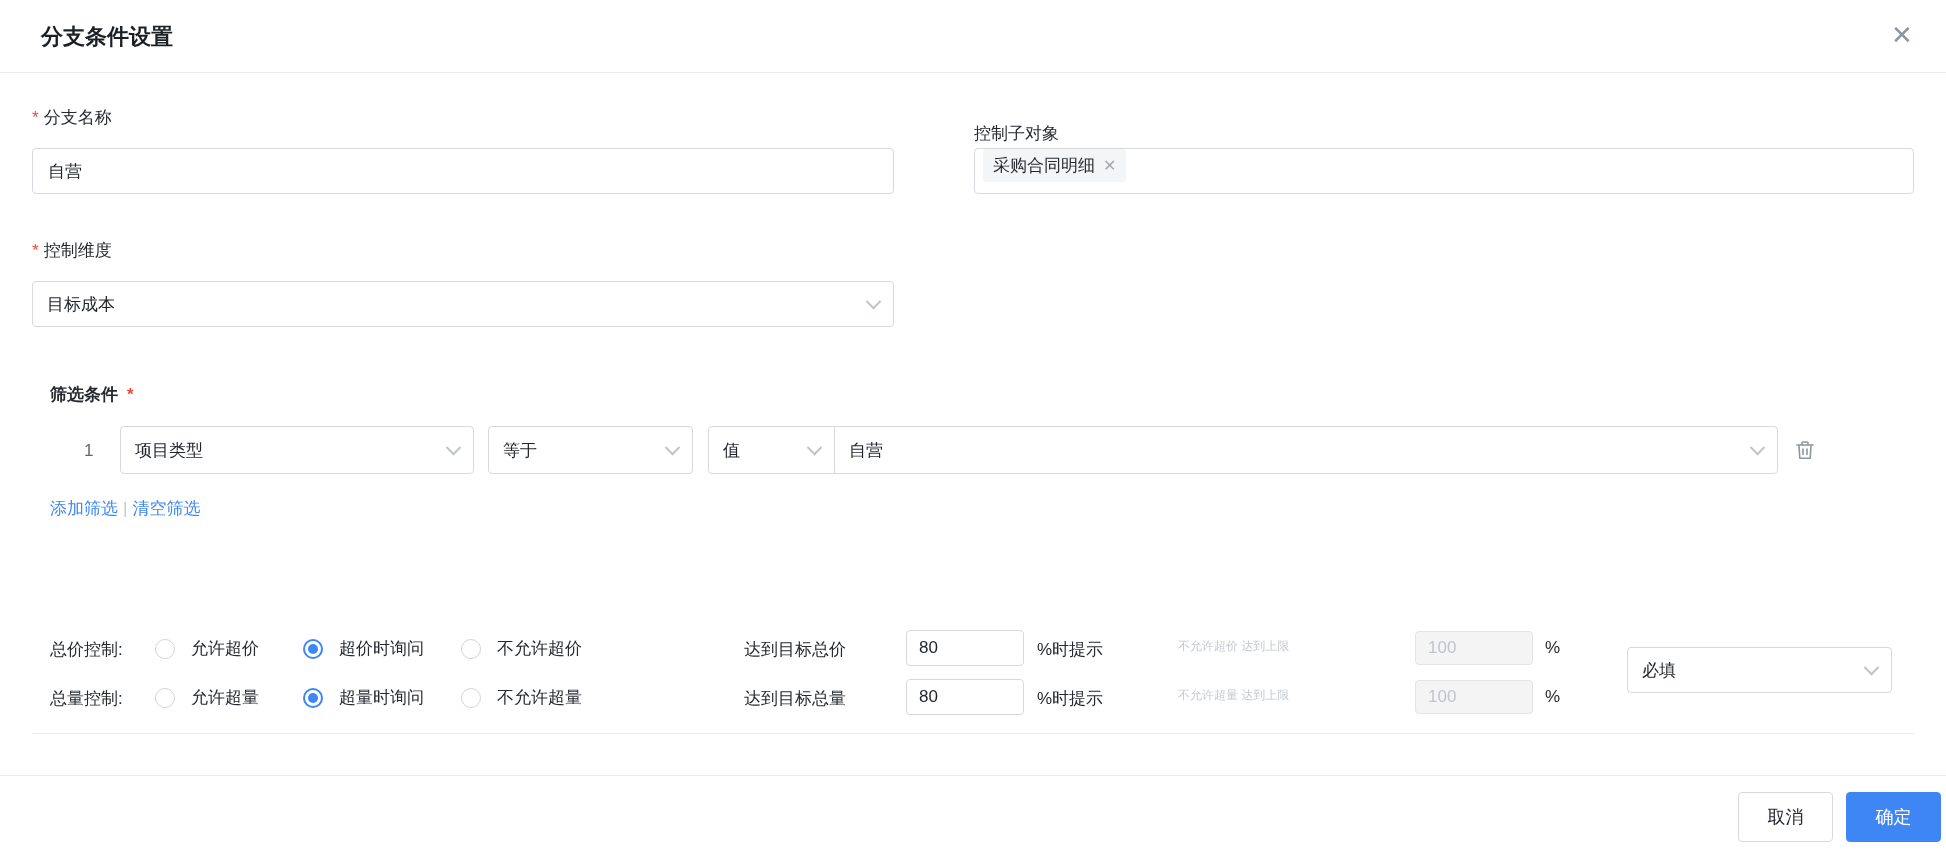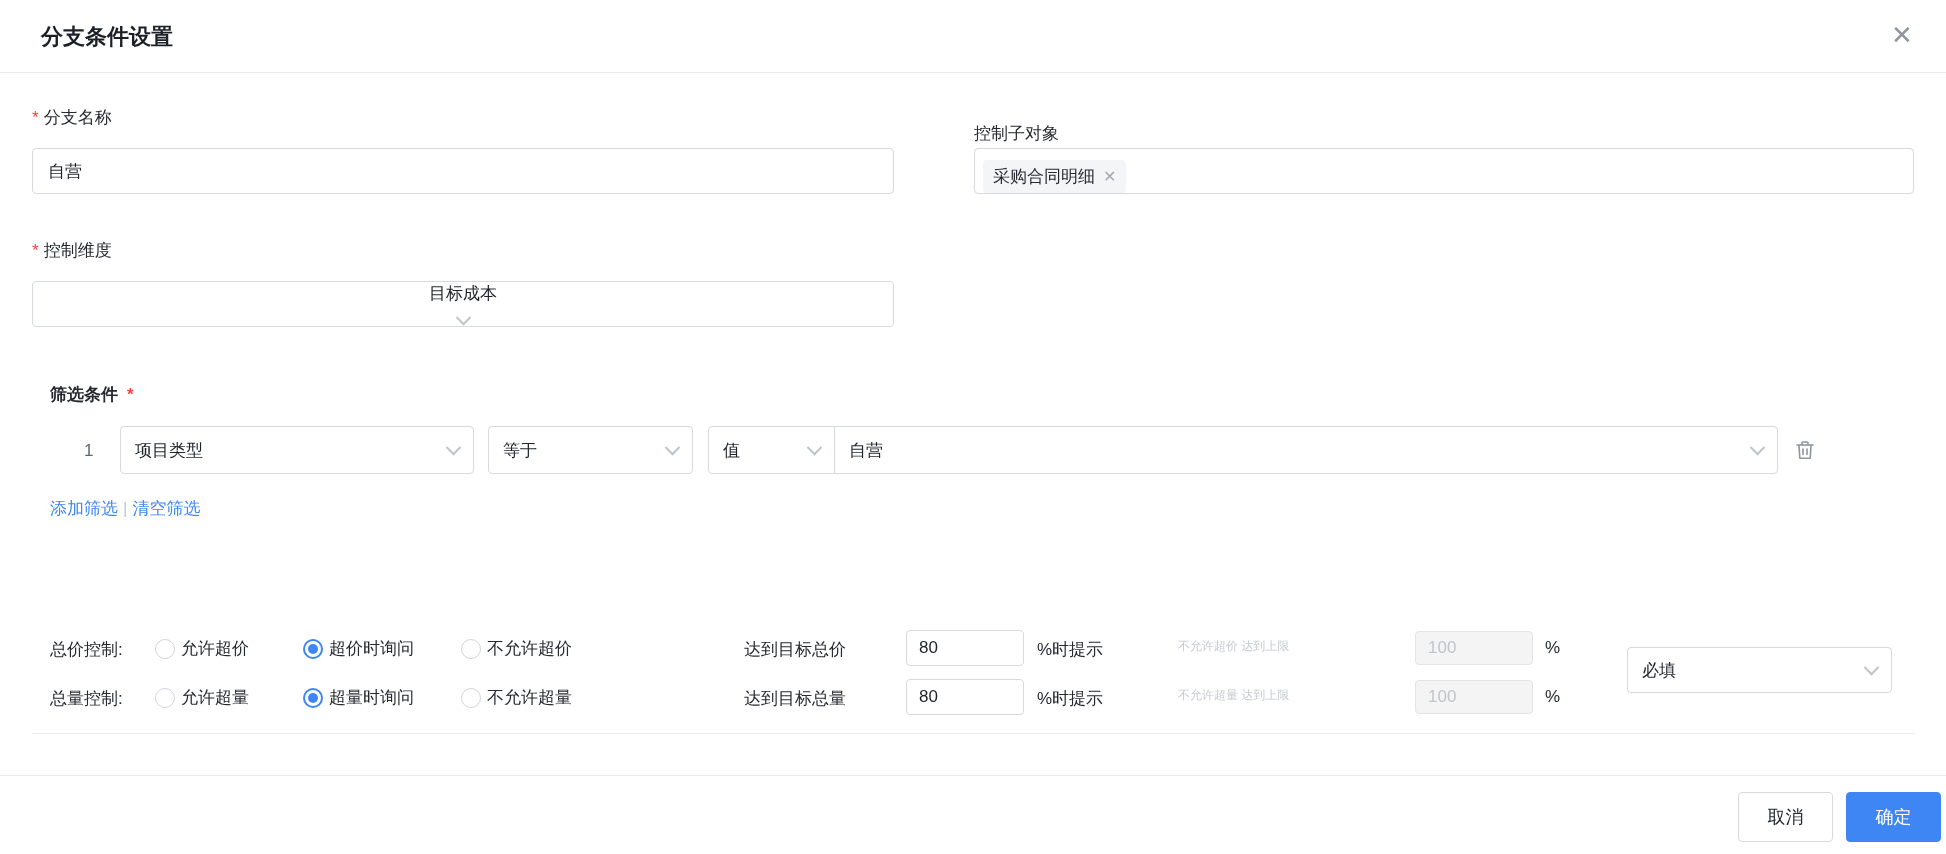--- a/index.html
+++ b/index.html
@@ -27,21 +27,21 @@
   .box { background:#fff; border:1px solid #d6d9dd; border-radius:4px; }
   .text-input { width:100%; height:100%; border:1px solid #d6d9dd; border-radius:4px; padding:0 15px;
     font-family:"Liberation Sans", sans-serif; font-size:17px; color:#1f2329; outline:none; }
   .sel { display:flex; align-items:center; justify-content:space-between; padding:0 14px; background:#fff;
     border:1px solid #d6d9dd; border-radius:4px; cursor:pointer; }
   .sel .sel-text { font-size:17px; color:#1f2329; white-space:nowrap; }
   .chev { width:11px; height:11px; border-right:2px solid #bfc4cc; border-bottom:2px solid #bfc4cc;
     transform:rotate(45deg) translate(-2px,-2px); flex:0 0 auto; }
 
   
-  .tag-field { display:flex; align-items:flex-end; padding:0 8px; }
+  .tag-field { display:flex; align-items:flex-start; padding:0 8px; }
   .tag { display:inline-flex; align-items:center; gap:8px; background:#f4f5f6; border-radius:4px;
     padding:5px 10px; font-size:17px; color:#262a30; }
   .tag-x { color:#a3a8b0; font-size:16px; cursor:pointer; }
 
   
   .row-index { color:#606770; font-size:17px; }
   .links { display:flex; align-items:center; gap:5px; font-size:17px; }
   .link { color:#3d86f4; cursor:pointer; text-decoration:none; }
   .link-sep { color:#c4c8cf; }
 
@@ -52,21 +52,21 @@
   .dark { color:#1f2329; }
 
   .small-input { width:118px; height:36px; border:1px solid #d6d9dd; border-radius:4px; padding:0 12px;
     font-family:"Liberation Sans", sans-serif; font-size:17px; color:#1f2329; outline:none; }
   .small-input:disabled { background:#f4f4f5; border-color:#e3e4e7; color:#c0c4cb; }
 
   
   .radio { width:20px; height:20px; border-radius:50%; border:1px solid #d2d5da; background:#fff; display:inline-block; flex:0 0 auto; }
   .radio.checked { border:2px solid #3d86f4; position:relative; }
   .radio.checked::after { content:""; position:absolute; inset:3px; border-radius:50%; background:#3d86f4; }
-  .radio-item { display:flex; align-items:center; gap:6px; cursor:pointer; }
+  .radio-item { display:flex; align-items:center; gap:16px; cursor:pointer; }
   .radio-label { font-size:17px; color:#262a30; white-space:nowrap; }
 
   .section-bottom { position:absolute; left:32px; top:733px; width:1883px; height:1px; background:#eceef2; }
 
   
   .footer-divider { position:absolute; left:0; top:775px; width:100%; height:1px; background:#e9ebee; }
   .btn { height:50px; border-radius:4px; font-family:"Liberation Sans", sans-serif; font-size:18px; cursor:pointer;
     display:flex; align-items:center; justify-content:center;margin-left:16px; }
   .btn-cancel { width:95px; background:#fff; border:1px solid #d6d9dd; color:#262a30; }
   .btn-primary { width:95px; background:#3d86f4; border:1px solid #3d86f4; color:#fff; }
@@ -94,21 +94,21 @@
   <div class="abs box tag-field" style="left:974px; top:148px; width:940px; height:46px;">
     <span class="tag">
       <span>采购合同明细</span>
       <span class="tag-x">✕</span>
     </span>
   </div>
 
   <div class="abs field-label" style="left:32px; top:239px;">
     <span class="req">*</span><span>控制维度</span>
   </div>
-  <div class="abs sel" style="left:32px; top:281px; width:862px; height:46px;flex-direction:column;">
+  <div class="abs sel" style="left:32px; top:281px; width:862px; height:46px;">
     <span class="sel-text">目标成本</span>
     <span class="chev"></span>
   </div>
 
   <div class="abs field-label bold" style="left:50px; top:383px;">
     <span>筛选条件</span><span class="req-after">*</span>
   </div>
 
   <div class="abs row-index" style="left:84px; top:441px;">1</div>
   <div class="abs sel" style="left:120px; top:426px; width:354px; height:48px;">

